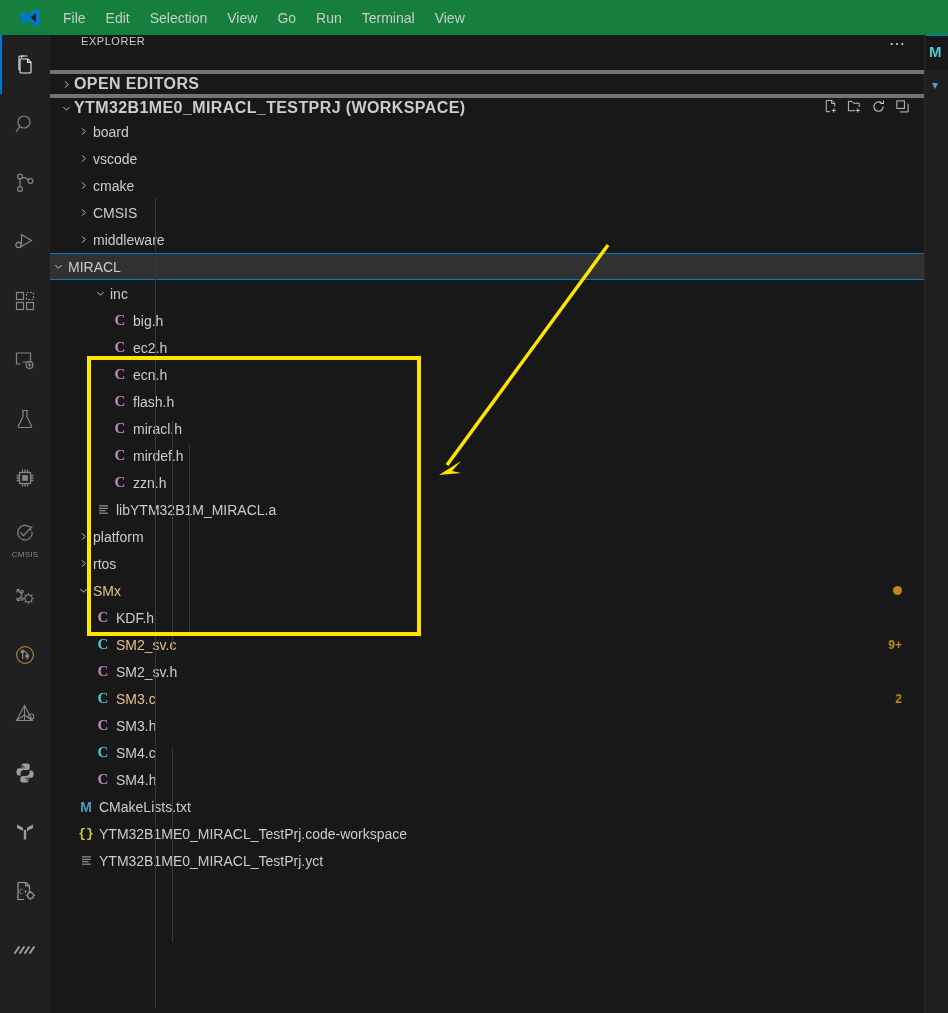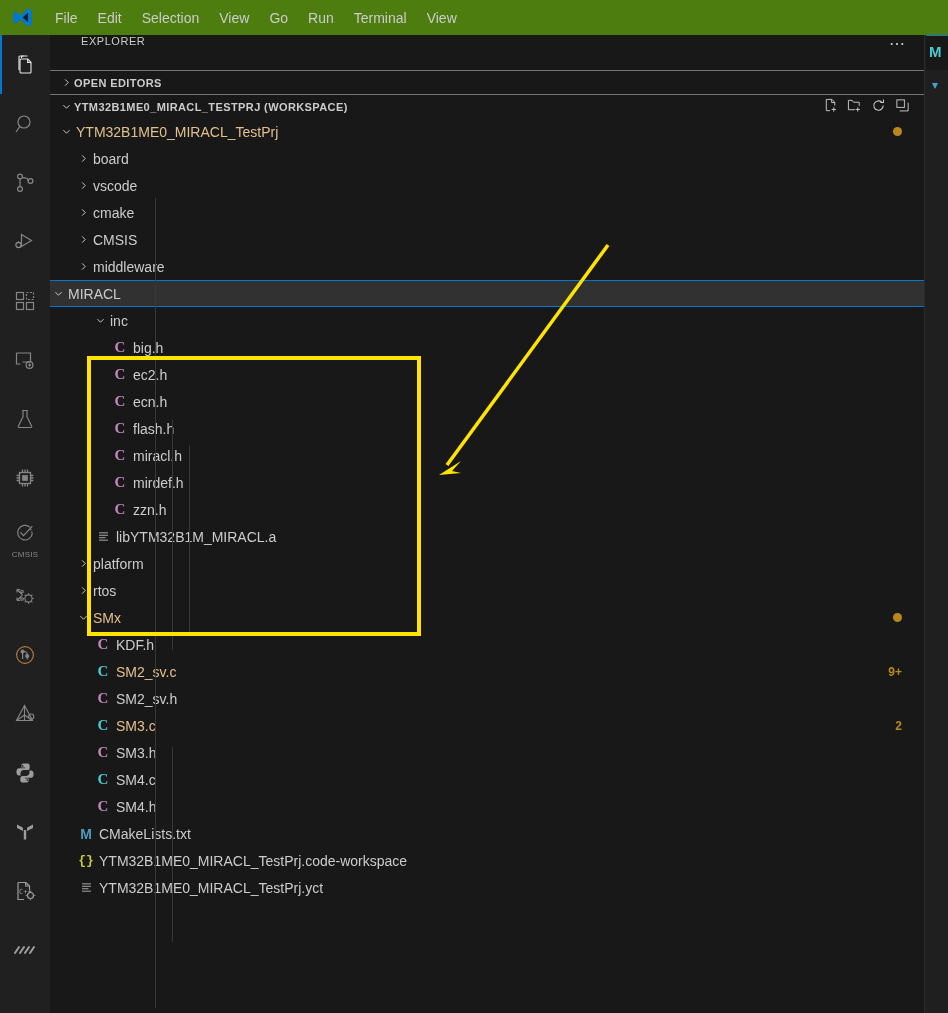--- a/index.html
+++ b/index.html
@@ -7,21 +7,21 @@
     width: 948px; height: 1013px;
     background: #1e1e1e;
     font-family: "Liberation Sans", sans-serif;
     overflow: hidden;
   }
   #app { position: relative; width: 948px; height: 1013px; background: #1e1e1e; }
 
   
   .titlebar {
     position: absolute; left: 0; top: 0; width: 948px; height: 35px;
-    background: #4d7c0f; display: flex; align-items: center;
+    background: #15803d; display: flex; align-items: center; padding-left: 8px;
   }
   .vscode-logo { width: 45px; height: 35px; display: flex; align-items: center; justify-content: center; }
   .menu-items { display: flex; align-items: center; height: 35px; }
   .menu-item {
     color: #cccccc; font-size: 14px; padding: 3px 9px; margin: 0 1px;
     line-height: 18px; white-space: nowrap; cursor: default;
   }
 
   
   .activitybar {
@@ -54,22 +54,22 @@
     padding: 0 12px 0 31px;
   }
   .sidebar-title-text {
     color: #cccccc; font-size: 11px; letter-spacing: .55px; text-transform: uppercase;
   }
   .more-actions { color: #cccccc; font-size: 16px; line-height: 10px; padding: 4px 6px; letter-spacing: 1px; }
 
   
   .section-header {
     height: 24px; display: flex; align-items: center;
-    color: #cccccc; font-size: 11px; font-weight: bold; letter-spacing: .4px;
-    padding-left: 8px; border-top: 1px solid #737373;
+    color: #cccccc; font-size: 16px; font-weight: bold; letter-spacing: .4px;
+    padding-left: 8px; border-top: 4px solid #737373;
   }
   .section-header .twisty { width: 16px; display: flex; align-items: center; justify-content: center; }
   .section-actions { margin-left: auto; display: flex; align-items: center; gap: 9px; padding-right: 14px; color: #cccccc; }
 
   
   .tree { position: relative; }
   .row {
     position: relative; height: 27px; display: flex; align-items: center;
     font-size: 14px; color: #cccccc; white-space: nowrap;
   }
@@ -379,29 +379,20 @@
         <span>
           <svg width="15" height="15" viewBox="0 0 16 16" fill="none" stroke="#cccccc" stroke-width="1">
               <rect x="2" y="2" width="8" height="8"></rect>
               <path d="M5 13.8h9V5"></path>
             </svg>
         </span>
       </span>
     </div>
 
     <div class="tree" id="tree">
-        <div class="row" style="padding-left: 8px;">
-          <span class="twisty">
-            <svg width="11" height="11" viewBox="0 0 16 16" fill="none" stroke="#cccccc" stroke-width="1.4">
-              <path d="M3.5 6L8 10.5 12.5 6"></path>
-            </svg>
-          </span>
-          <span class="label modified">YTM32B1ME0_MIRACL_TestPrj</span>
-          <span class="dot-badge"></span>
-        </div>
         <div class="row" style="padding-left: 25px;">
           <span class="twisty">
             <svg width="11" height="11" viewBox="0 0 16 16" fill="none" stroke="#cccccc" stroke-width="1.4">
               <path d="M6 3.5L10.5 8 6 12.5"></path>
             </svg>
           </span>
           <span class="label">board</span>
         </div>
         <div class="row" style="padding-left: 25px;">
           <span class="twisty">

